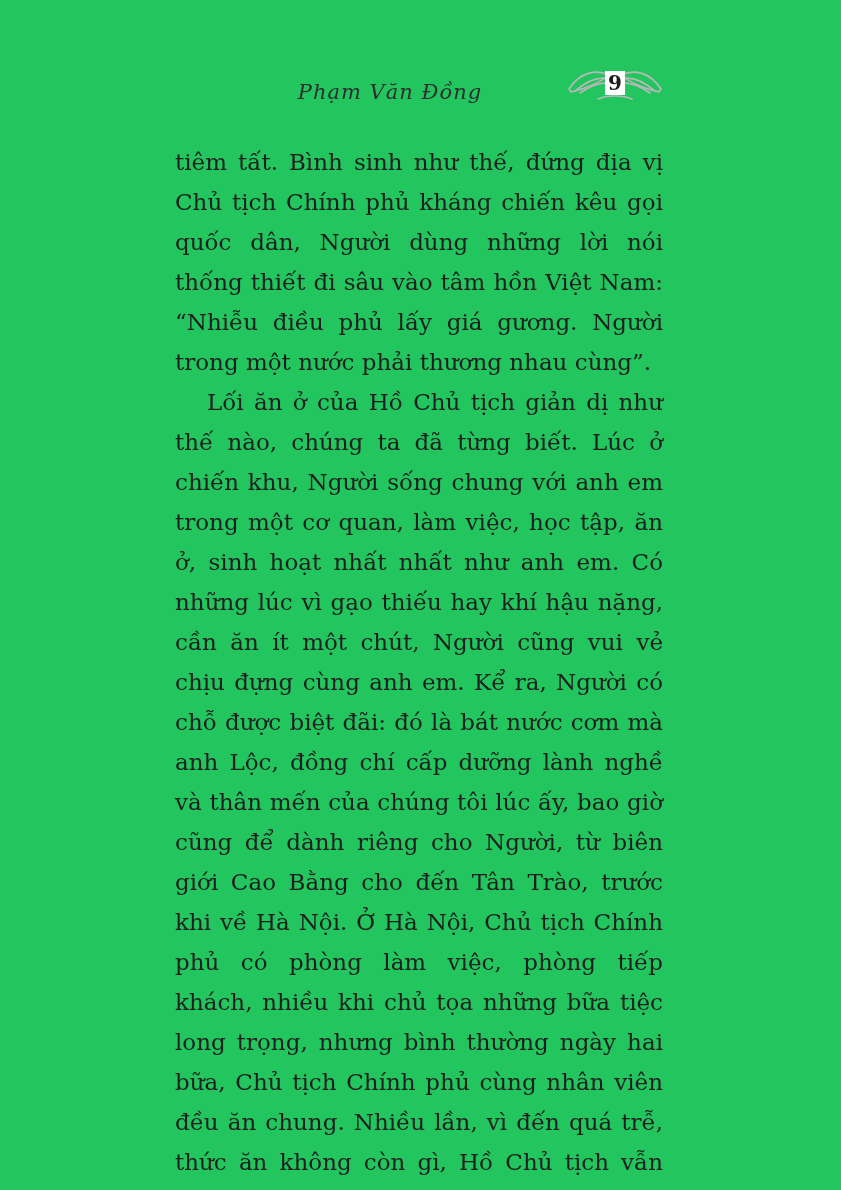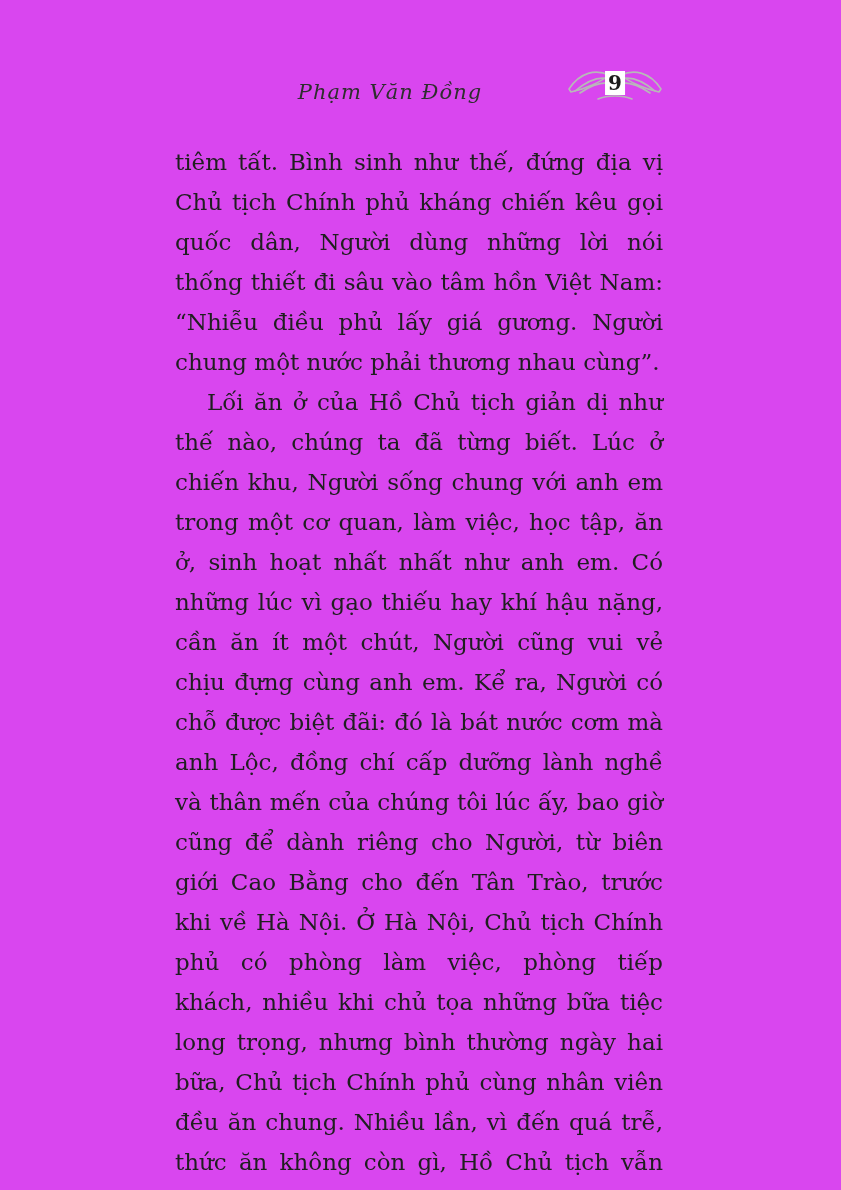--- a/index.html
+++ b/index.html
@@ -1,21 +1,21 @@
 <!DOCTYPE html>
 <html><head>
 <meta charset="utf-8">
 <style>
   * { margin: 0; padding: 0; box-sizing: border-box; }
   html, body { background: #ffffff; }
   .page {
     position: relative;
     width: 841px;
     height: 1190px;
-    background: #d946ef;
+    background: #22c55e;
     font-family: "DejaVu Serif", "Liberation Serif", serif;
     color: #242424;
     overflow: hidden;
   }
   .running-author {
     position: absolute;
     top: 80px;
     left: 175px;
     width: 430px;
     text-align: center;
@@ -75,17 +75,17 @@
         <path d="M89 29 C 77 19, 65 14, 55 17"></path>
         <path d="M84 31 C 74 24, 64 20, 55 21"></path>
 
         <path d="M32 37 C 41 33, 57 33, 66 37"></path>
       </g>
     </svg>
     <span class="page-num">9</span>
   </div>
 
   <main class="body-text">
-    <p class="para">tiêm tất. Bình sinh như thế, đứng địa vị Chủ tịch Chính phủ kháng chiến kêu gọi quốc dân, Người dùng những lời nói thống thiết đi sâu vào tâm hồn Việt Nam: “Nhiễu điều phủ lấy giá gương. Người chung một nước phải thương nhau cùng”.</p>
+    <p class="para">tiêm tất. Bình sinh như thế, đứng địa vị Chủ tịch Chính phủ kháng chiến kêu gọi quốc dân, Người dùng những lời nói thống thiết đi sâu vào tâm hồn Việt Nam: “Nhiễu điều phủ lấy giá gương. Người trong một nước phải thương nhau cùng”.</p>
     <p class="para indent">Lối ăn ở của Hồ Chủ tịch giản dị như thế nào, chúng ta đã từng biết. Lúc ở chiến khu, Người sống chung với anh em trong một cơ quan, làm việc, học tập, ăn ở, sinh hoạt nhất nhất như anh em. Có những lúc vì gạo thiếu hay khí hậu nặng, cần ăn ít một chút, Người cũng vui vẻ chịu đựng cùng anh em. Kể ra, Người có chỗ được biệt đãi: đó là bát nước cơm mà anh Lộc, đồng chí cấp dưỡng lành nghề và thân mến của chúng tôi lúc ấy, bao giờ cũng để dành riêng cho Người, từ biên giới Cao Bằng cho đến Tân Trào, trước khi về Hà Nội. Ở Hà Nội, Chủ tịch Chính phủ có phòng làm việc, phòng tiếp khách, nhiều khi chủ tọa những bữa tiệc long trọng, nhưng bình thường ngày hai bữa, Chủ tịch Chính phủ cùng nhân viên đều ăn chung. Nhiều lần, vì đến quá trễ, thức ăn không còn gì, Hồ Chủ tịch vẫn vui cười ăn đủ mấy bát cơm thường lệ.</p>
   </main>
 
 </div>
 
 </body></html>

